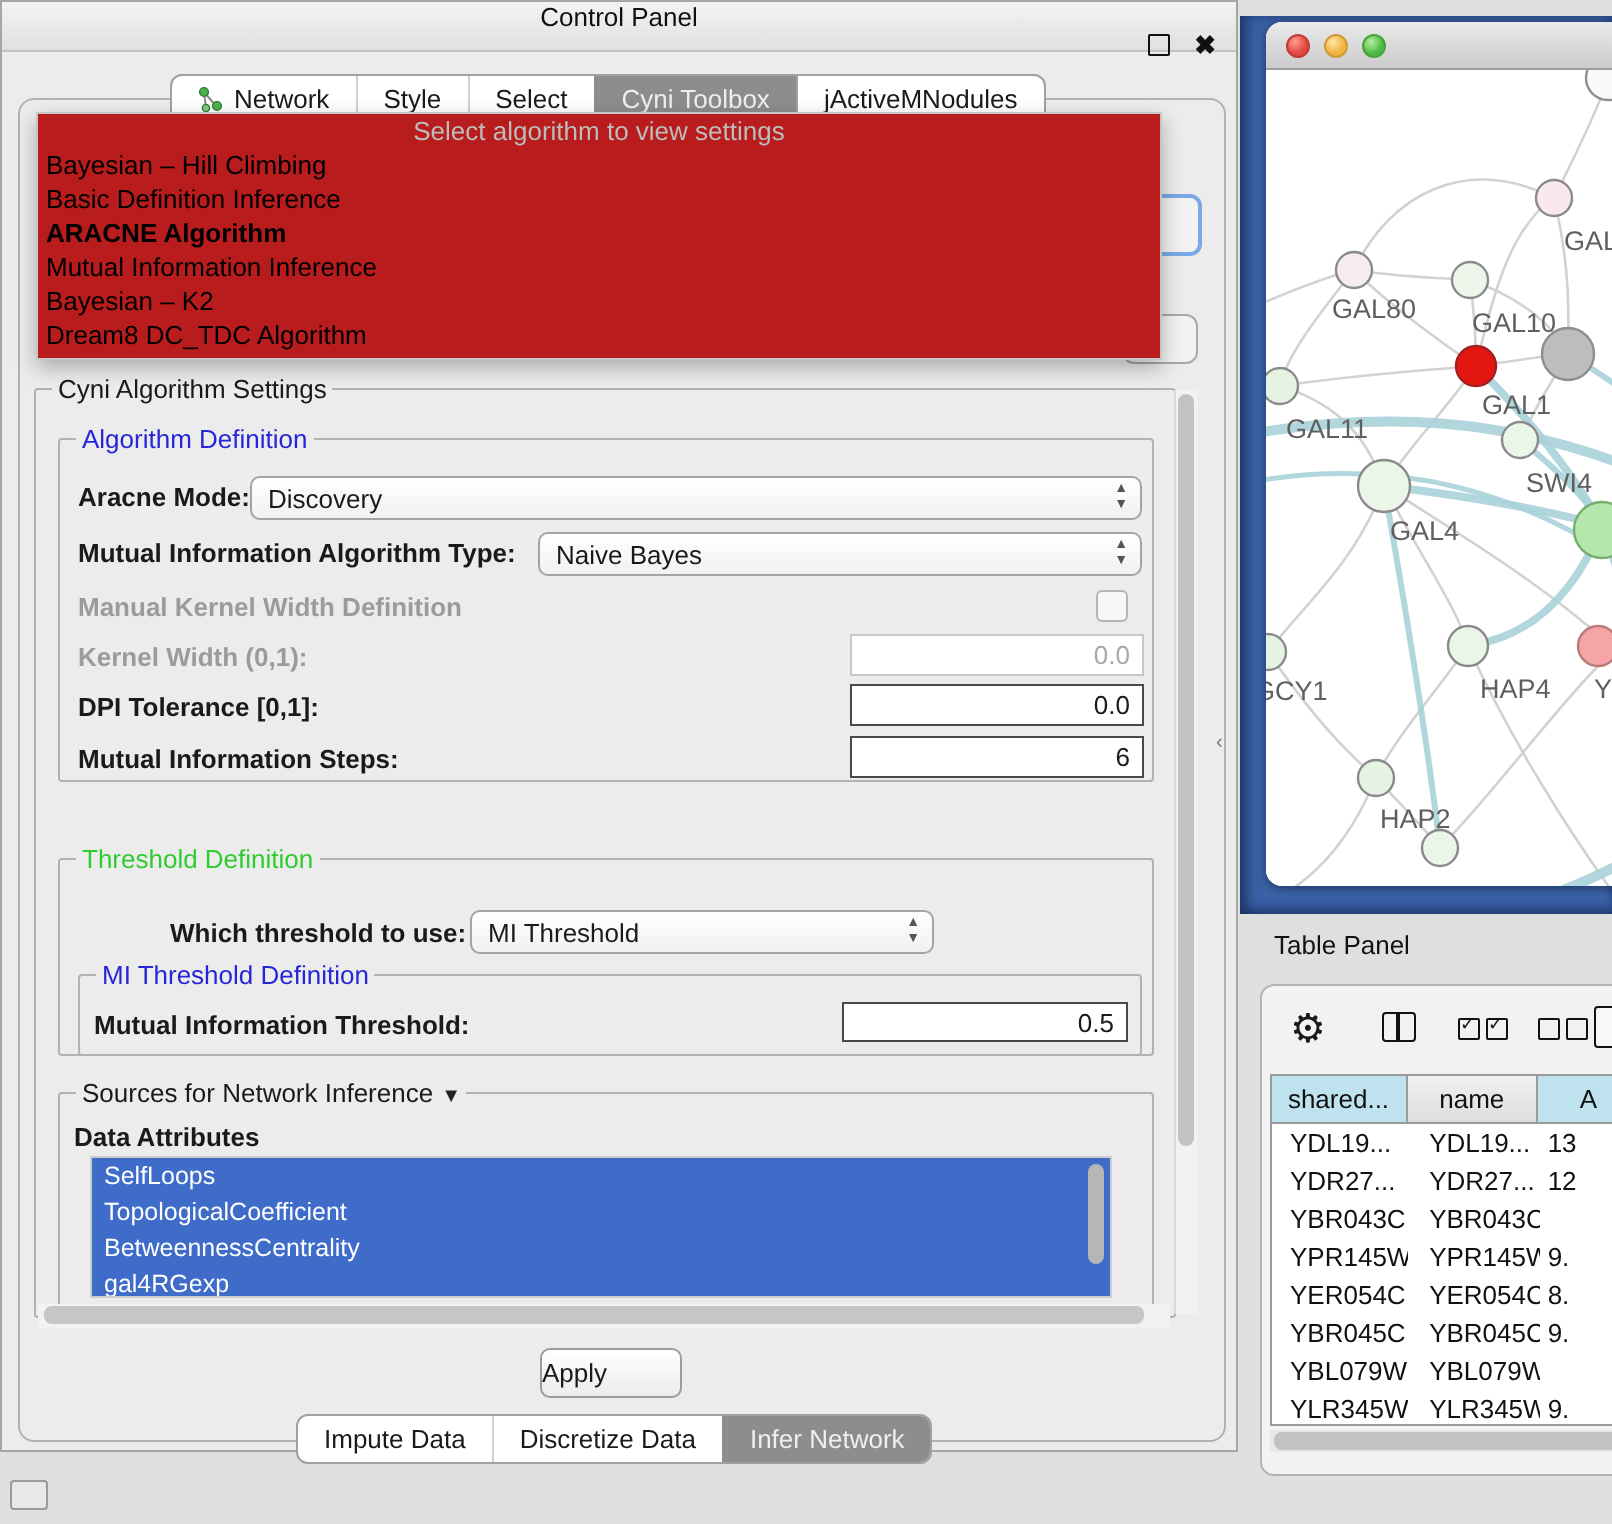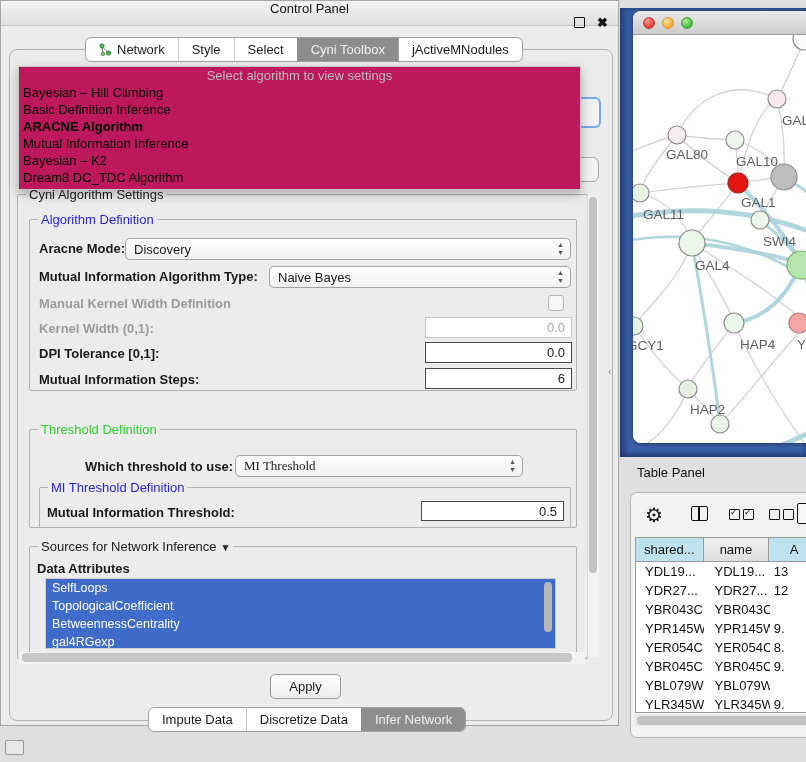--- a/index.html
+++ b/index.html
@@ -19,21 +19,21 @@
       border:1px solid #b2b2b2;border-radius:8px;background:#ececec;}
   
   .seg{position:absolute;display:flex;height:23px;background:#ffffff;border:1px solid #a0a0a0;
       border-radius:6px;overflow:hidden;z-index:20;}
   .seg-item{display:flex;align-items:center;gap:5px;padding:0 13px;line-height:23px;
       font-size:13px;color:#1a1a1a;border-left:1px solid #cfcfcf;cursor:default;white-space:nowrap;}
   .seg-item:first-child{border-left:none;}
   .seg-item.selected{background:#8d8d8d;color:#efefef;border-left-color:#8d8d8d;}
   .seg-item.selected + .seg-item{border-left-color:#a0a0a0;}
   
-  .popup{position:absolute;left:17px;top:65px;width:561px;z-index:30;background:#be185d;
+  .popup{position:absolute;left:17px;top:55px;width:561px;z-index:30;background:#b91c1c;
       border:1px solid #c6c6c6;box-shadow:0 4px 10px rgba(0,0,0,.28);padding-bottom:3px;}
   .popup-hint{text-align:center;color:#bcbcbc;font-size:13px;line-height:17px;}
   .popup-item{font-size:13px;line-height:17px;padding-left:4px;color:#000;}
   .popup-item.bold{font-weight:bold;}
   .frag{position:absolute;z-index:5;background:#f2f2f2;border-radius:6px;}
   .frag1{left:560px;top:96px;width:36px;height:27px;border:2px solid #7aa9e6;}
   .frag2{left:560px;top:156px;width:36px;height:23px;border:1px solid #a8a8a8;}
   
   .fs{position:absolute;border:1px solid #b2b2b2;border-radius:2px;box-sizing:border-box;}
   .fs-legend{position:absolute;top:-8px;left:8px;background:#ececec;padding:0 3px;
@@ -63,21 +63,21 @@
       background:#b6b6b6;}
   .vscroll{position:absolute;left:586px;top:194px;width:11px;height:462px;background:#f2f2f2;
       border-left:1px solid #dadada;}
   .vscroll .thumb{position:absolute;left:1px;top:2px;width:8px;height:376px;border-radius:4px;
       background:#c2c2c2;}
   .hscroll{position:absolute;left:18px;top:651px;width:566px;height:12px;background:#f2f2f2;}
   .hscroll .thumb{position:absolute;left:3px;top:1px;width:550px;height:9px;border-radius:4px;
       background:#c6c6c6;}
   .apply-btn{position:absolute;left:269px;top:673px;width:69px;height:23px;border-radius:5px;
       border:1px solid #9c9c9c;background:linear-gradient(#ffffff,#ececec);
-      display:flex;align-items:center;justify-content:center;font-size:13px;}
+      display:flex;align-items:center;justify-content:flex-start;font-size:13px;}
   .mini-icon{position:absolute;left:5px;top:740px;width:17px;height:13px;border:1px solid #9a9a9a;
       border-radius:2px;background:#e8e8e8;}
   
   .desktop{position:absolute;left:620px;top:8px;width:186px;height:449px;background:#3a61a8;
       box-shadow:inset 4px 0 6px rgba(10,25,60,.45), inset 0 -3px 5px rgba(10,25,60,.35);}
   .macwin{position:absolute;left:633px;top:11px;width:200px;height:432px;background:#ffffff;
       border-radius:8px 0 0 8px;overflow:hidden;box-shadow:0 1px 5px rgba(0,0,0,.45);}
   .mw-titlebar{height:23px;background:linear-gradient(#eaeaea,#cbcbcb);
       border-bottom:1px solid #9d9d9d;display:flex;align-items:center;padding-left:10px;gap:7px;}
   .light{width:12px;height:12px;border-radius:50%;box-sizing:border-box;}
@@ -211,21 +211,21 @@
     <span class="lbl bold" style="left:38px;top:371px;">Mutual Information Steps:</span>
     <div class="tfield active" style="left:424px;top:367px;width:147px;">
       <span>6</span>
     </div>
 
 
     <div class="fs" style="left:28px;top:428px;width:548px;height:99px;">
       <span class="fs-legend" style="color:#2fcc2f;">Threshold Definition</span>
     </div>
     <span class="lbl bold" style="left:84px;top:458px;">Which threshold to use:</span>
-    <div class="combo" style="left:234px;top:454px;width:288px;font-family:Liberation Serif, serif;">
+    <div class="combo" style="left:234px;top:454px;width:232px;">
       <span>MI Threshold</span>
       <span class="stepper">
           <span>▲</span>
           <span>▼</span>
         </span>
     </div>
     <div class="fs" style="left:38px;top:486px;width:532px;height:41px;padding-left:24px;">
       <span class="fs-legend" style="color:#2626d8;">MI Threshold Definition</span>
     </div>
     <span class="lbl bold" style="left:46px;top:504px;">Mutual Information Threshold:</span>

